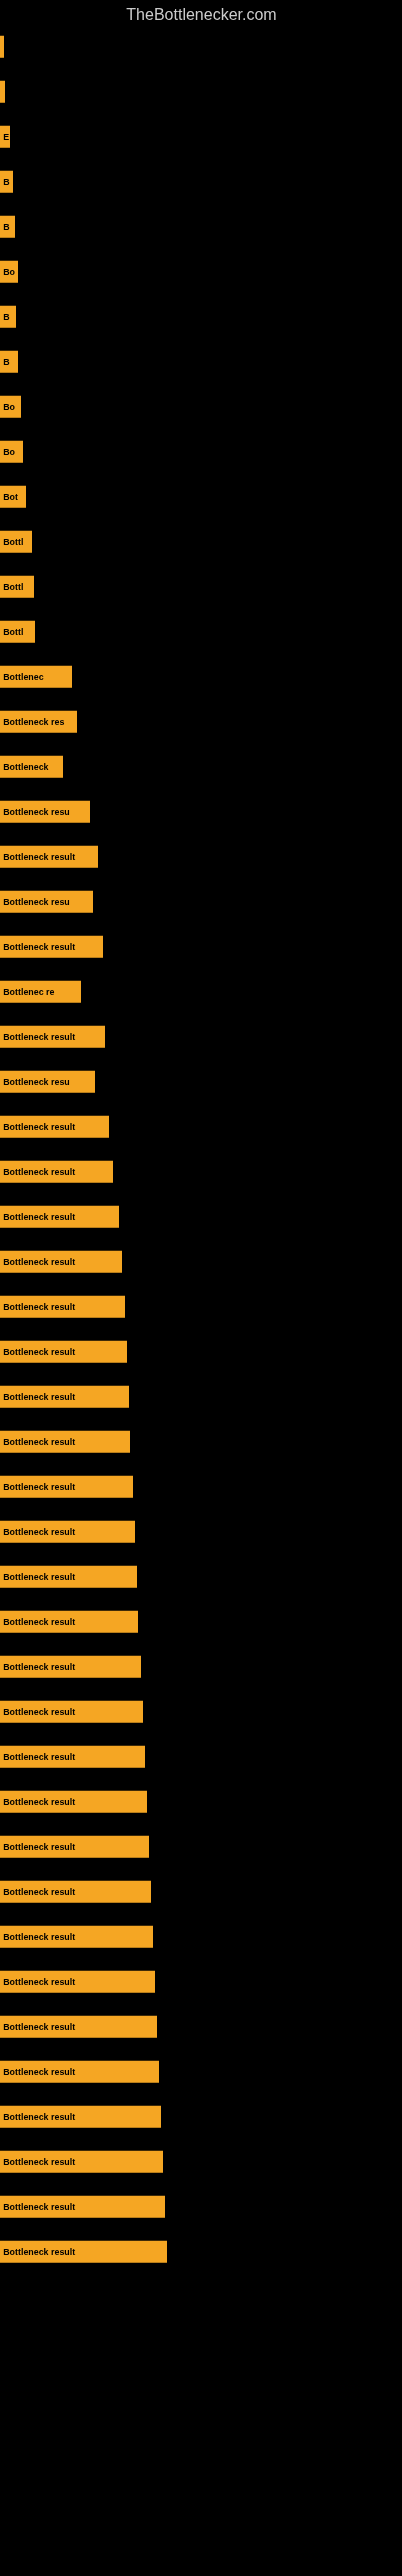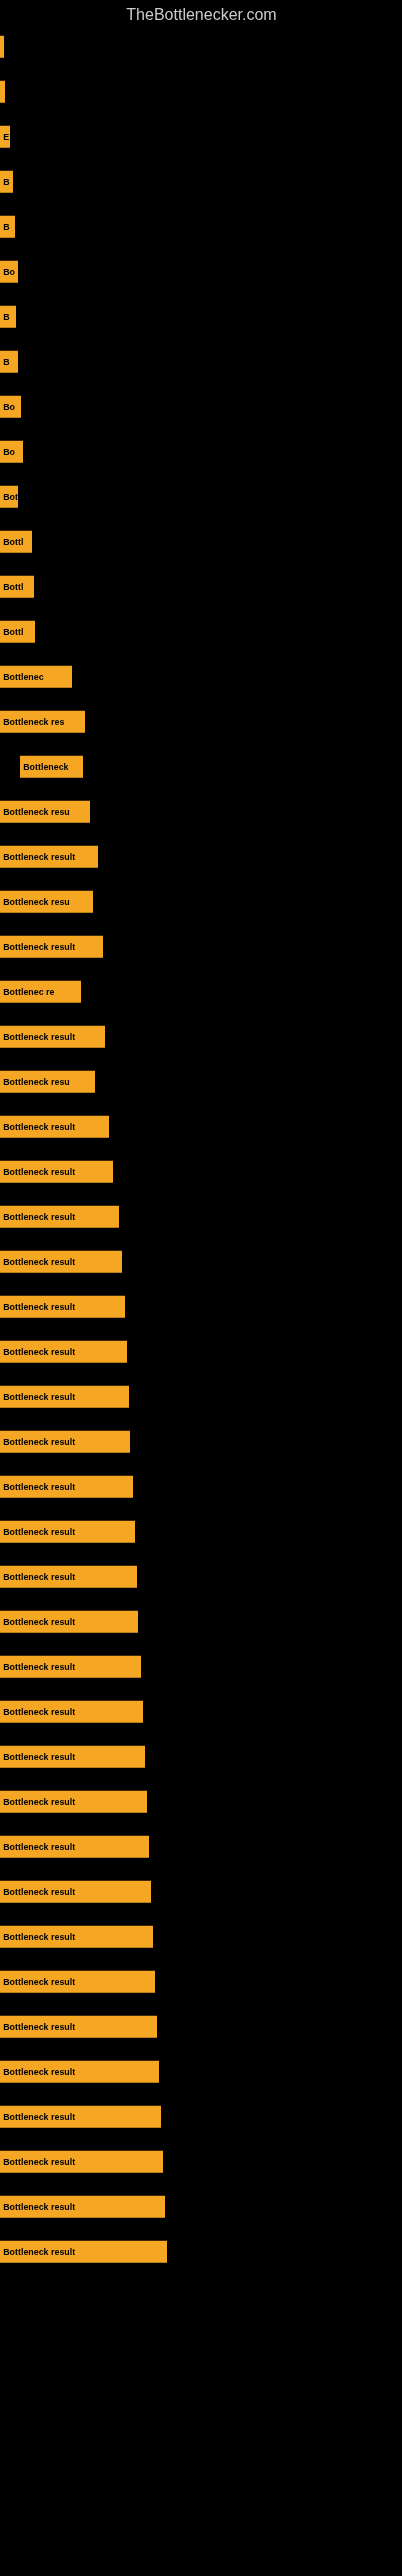--- a/index.html
+++ b/index.html
@@ -106,21 +106,21 @@
       <div class="bar" style="width: 21px;">
         <span class="bar-label">Bo</span>
       </div>
     </div>
     <div class="bar-row">
       <div class="bar" style="width: 22.5px;">
         <span class="bar-label">Bo</span>
       </div>
     </div>
     <div class="bar-row">
-      <div class="bar" style="width: 18px;">
+      <div class="bar" style="width: 26px;">
         <span class="bar-label">Bot</span>
       </div>
     </div>
     <div class="bar-row">
       <div class="bar" style="width: 32px;">
         <span class="bar-label">Bottl</span>
       </div>
     </div>
     <div class="bar-row">
       <div class="bar" style="width: 34px;">
@@ -131,26 +131,26 @@
       <div class="bar" style="width: 35px;">
         <span class="bar-label">Bottl</span>
       </div>
     </div>
     <div class="bar-row">
       <div class="bar" style="width: 72px;">
         <span class="bar-label">Bottlenec</span>
       </div>
     </div>
     <div class="bar-row">
-      <div class="bar" style="width: 85px;">
+      <div class="bar" style="width: 77px;">
         <span class="bar-label">Bottleneck res</span>
       </div>
     </div>
     <div class="bar-row">
-      <div class="bar" style="width: 63px; margin-left: 20px;">
+      <div class="bar" style="width: 63px;">
         <span class="bar-label">Bottleneck</span>
       </div>
     </div>
     <div class="bar-row">
       <div class="bar" style="width: 90px;">
         <span class="bar-label">Bottleneck resu</span>
       </div>
     </div>
     <div class="bar-row">
       <div class="bar" style="width: 98px;">

